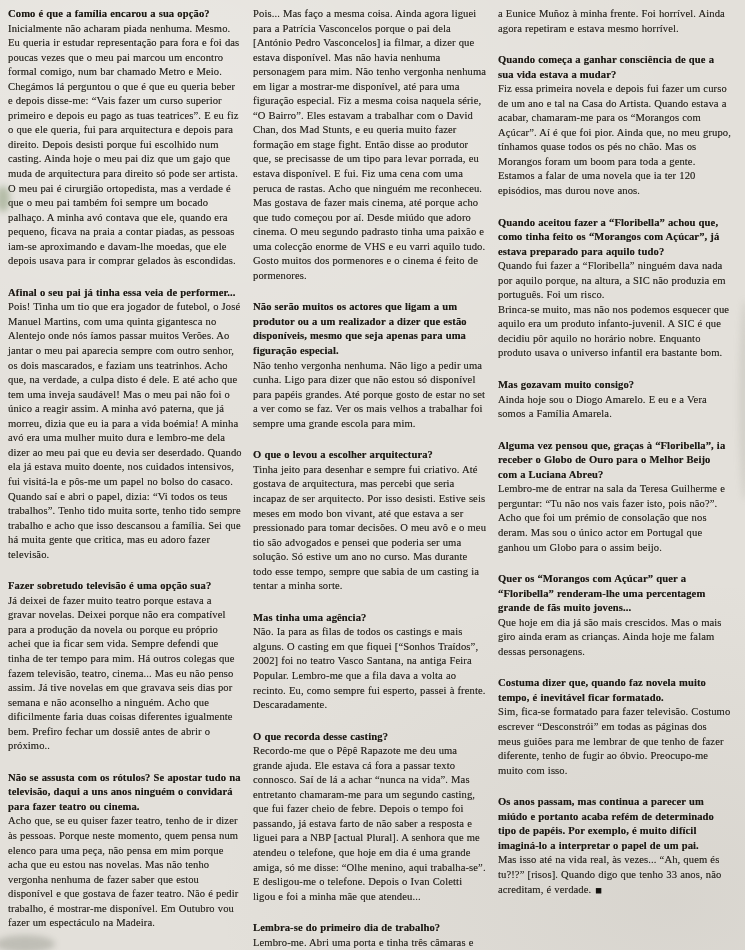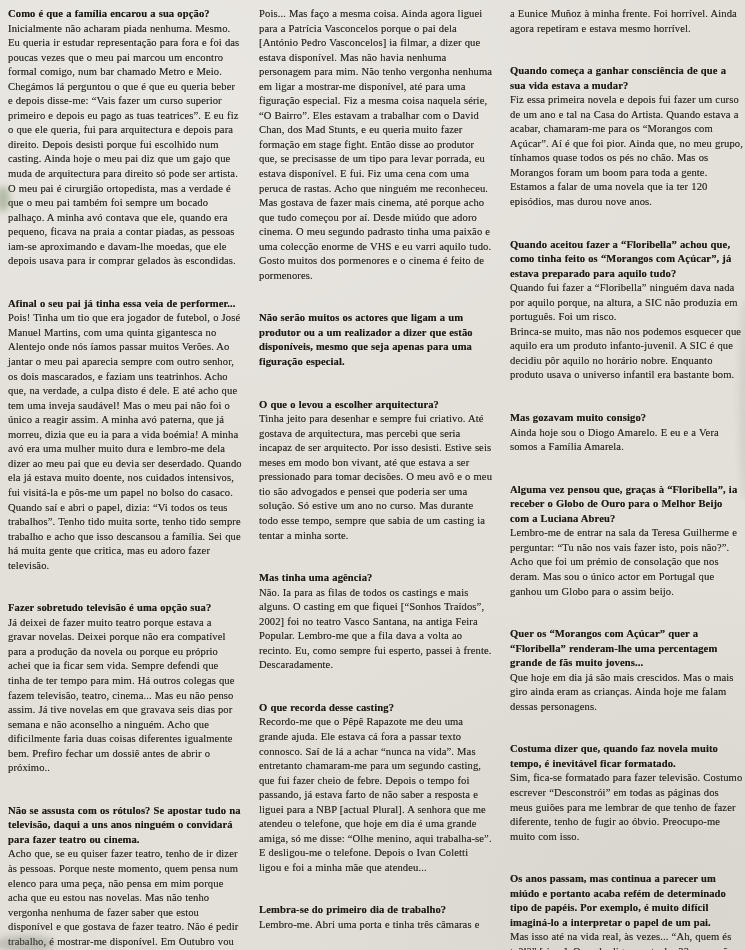--- a/index.html
+++ b/index.html
@@ -17,39 +17,39 @@
       radial-gradient(ellipse 700px 500px at 90% 95%, rgba(120,115,105,0.10), rgba(120,115,105,0) 65%),
       #e3e0da;
     font-family: "Liberation Serif", "DejaVu Serif", serif;
   }
   .page {
     box-sizing: border-box;
     width: 745px;
     height: 774px;
     padding: 7px 8px 6px 8px;
     display: flex;
-    gap: 17px;
+    gap: 11px;
   }
   .col {
     width: 234px;
     flex: 0 0 234px;
     font-size: 10.6px;
     line-height: 14.55px;
     color: #2c2923;
     text-align: left;
     letter-spacing: 0.1px;
     word-spacing: 0.3px;
   }
   .col p {
     margin: 0;
   }
   .col p.q {
     font-weight: bold;
     color: #1d1a15;
-    margin-top: 28px;
+    margin-top: 17px;
   }
   .col p.q:first-child {
     margin-top: 0;
   }
   
   .col p {
     text-shadow: 0 0 0.4px rgba(40, 36, 30, 0.55);
   }
   .end-marker {
     display: inline-block;
@@ -98,20 +98,21 @@
       <p class="a">Pois! Tinha um tio que era jogador de futebol, o José Manuel Martins, com uma quinta gigantesca no Alentejo onde nós íamos passar muitos Verões. Ao jantar o meu pai aparecia sempre com outro senhor, os dois mascarados, e faziam uns teatrinhos. Acho que, na verdade, a culpa disto é dele. E até acho que tem uma inveja saudável! Mas o meu pai não foi o único a reagir assim. A minha avó paterna, que já morreu, dizia que eu ia para a vida boémia! A minha avó era uma mulher muito dura e lembro-me dela dizer ao meu pai que eu devia ser deserdado. Quando ela já estava muito doente, nos cuidados intensivos, fui visitá-la e pôs-me um papel no bolso do casaco. Quando saí e abri o papel, dizia: “Vi todos os teus trabalhos”. Tenho tido muita sorte, tenho tido sempre trabalho e acho que isso descansou a família. Sei que há muita gente que critica, mas eu adoro fazer televisão.</p>
       <p class="q">Fazer sobretudo televisão é uma opção sua?</p>
       <p class="a">Já deixei de fazer muito teatro porque estava a gravar novelas. Deixei porque não era compatível para a produção da novela ou porque eu próprio achei que ia ficar sem vida. Sempre defendi que tinha de ter tempo para mim. Há outros colegas que fazem televisão, teatro, cinema... Mas eu não penso assim. Já tive novelas em que gravava seis dias por semana e não aconselho a ninguém. Acho que dificilmente faria duas coisas diferentes igualmente bem. Prefiro fechar um dossiê antes de abrir o próximo..</p>
       <p class="q">Não se assusta com os rótulos? Se apostar tudo na televisão, daqui a uns anos ninguém o convidará para fazer teatro ou cinema.</p>
       <p class="a">Acho que, se eu quiser fazer teatro, tenho de ir dizer às pessoas. Porque neste momento, quem pensa num elenco para uma peça, não pensa em mim porque acha que eu estou nas novelas. Mas não tenho vergonha nenhuma de fazer saber que estou disponível e que gostava de fazer teatro. Não é pedir trabalho, é mostrar-me disponível. Em Outubro vou fazer um espectáculo na Madeira.</p>
       <p class="q">E o cinema? Continua a ser a sua pedra no sapato?</p>
     </div>
   <div class="col" id="col-1">
       <p class="a">Pois... Mas faço a mesma coisa. Ainda agora liguei para a Patrícia Vasconcelos porque o pai dela [António Pedro Vasconcelos] ia filmar, a dizer que estava disponível. Mas não havia nenhuma personagem para mim. Não tenho vergonha nenhuma em ligar a mostrar-me disponível, até para uma figuração especial. Fiz a mesma coisa naquela série, “O Bairro”. Eles estavam a trabalhar com o David Chan, dos Mad Stunts, e eu queria muito fazer formação em stage fight. Então disse ao produtor que, se precisasse de um tipo para levar porrada, eu estava disponível. E fui. Fiz uma cena com uma peruca de rastas. Acho que ninguém me reconheceu. Mas gostava de fazer mais cinema, até porque acho que tudo começou por aí. Desde miúdo que adoro cinema. O meu segundo padrasto tinha uma paixão e uma colecção enorme de VHS e eu varri aquilo tudo. Gosto muitos dos pormenores e o cinema é feito de pormenores.</p>
       <p class="q">Não serão muitos os actores que ligam a um produtor ou a um realizador a dizer que estão disponíveis, mesmo que seja apenas para uma figuração especial.</p>
+      <p class="a">Não tenho vergonha nenhuma. Não ligo a pedir uma cunha. Ligo para dizer que não estou só disponível para papéis grandes. Até porque gosto de estar no set a ver como se faz. Ver os mais velhos a trabalhar foi sempre uma grande escola para mim.</p>
       <p class="q">O que o levou a escolher arquitectura?</p>
       <p class="a">Tinha jeito para desenhar e sempre fui criativo. Até gostava de arquitectura, mas percebi que seria incapaz de ser arquitecto. Por isso desisti. Estive seis meses em modo bon vivant, até que estava a ser pressionado para tomar decisões. O meu avô e o meu tio são advogados e pensei que poderia ser uma solução. Só estive um ano no curso. Mas durante todo esse tempo, sempre que sabia de um casting ia tentar a minha sorte.</p>
       <p class="q">Mas tinha uma agência?</p>
       <p class="a">Não. Ia para as filas de todos os castings e mais alguns. O casting em que fiquei [“Sonhos Traídos”, 2002] foi no teatro Vasco Santana, na antiga Feira Popular. Lembro-me que a fila dava a volta ao recinto. Eu, como sempre fui esperto, passei à frente. Descaradamente.</p>
       <p class="q">O que recorda desse casting?</p>
       <p class="a">Recordo-me que o Pêpê Rapazote me deu uma grande ajuda. Ele estava cá fora a passar texto connosco. Saí de lá a achar “nunca na vida”. Mas entretanto chamaram-me para um segundo casting, que fui fazer cheio de febre. Depois o tempo foi passando, já estava farto de não saber a resposta e liguei para a NBP [actual Plural]. A senhora que me atendeu o telefone, que hoje em dia é uma grande amiga, só me disse: “Olhe menino, aqui trabalha-se”. E desligou-me o telefone. Depois o Ivan Coletti ligou e foi a minha mãe que atendeu...</p>
       <p class="q">Lembra-se do primeiro dia de trabalho?</p>
       <p class="a">Lembro-me. Abri uma porta e tinha três câmaras e</p>
     </div>
   <div class="col" id="col-2">

